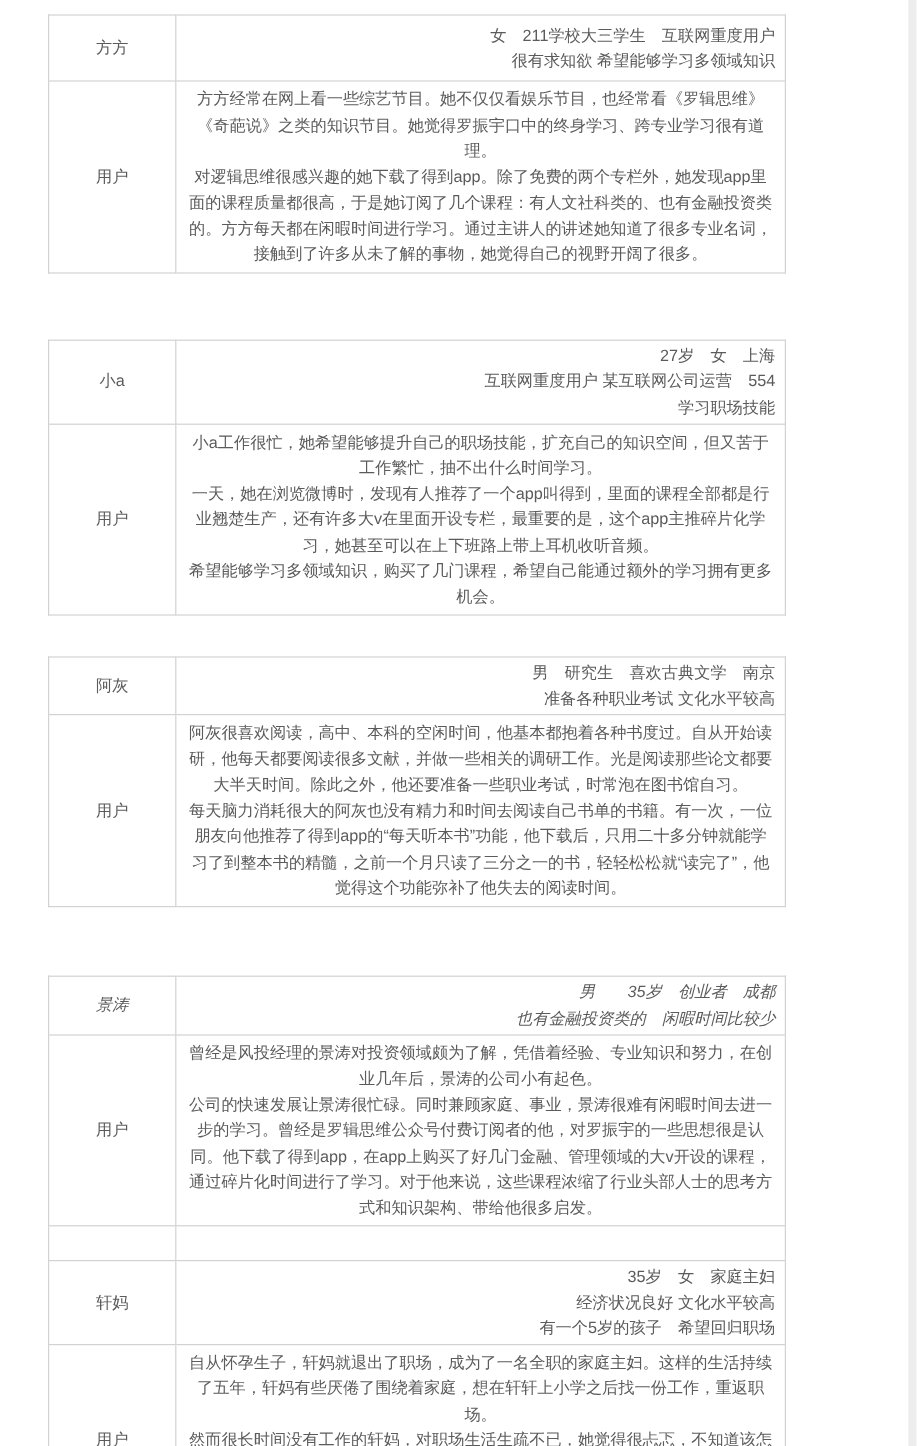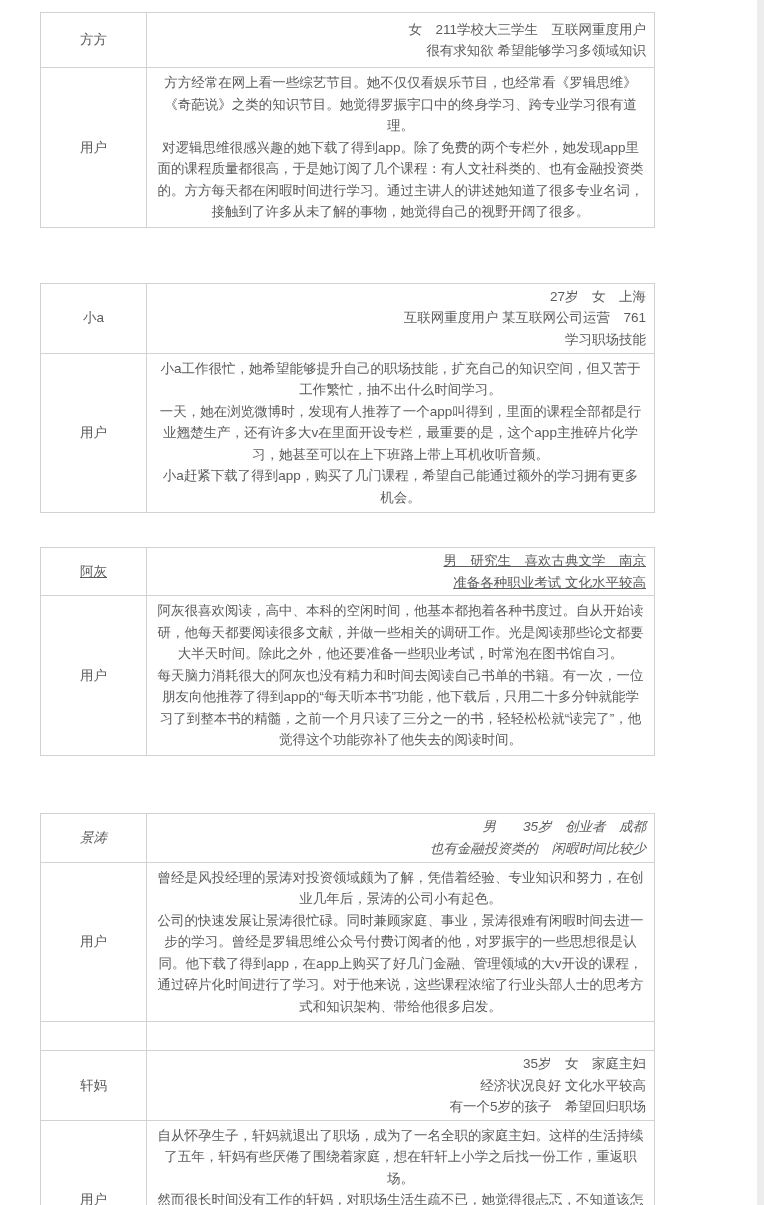--- a/index.html
+++ b/index.html
@@ -52,21 +52,21 @@
     padding:4px 9px;
   }
   .t1{margin-top:12px;}
   .t2{margin-top:55px;}
   .t3{margin-top:34px;}
   .t4{margin-top:57px;}
   .t1 .r-profile{height:55px;}
   .t1 .r-story{height:130px;}
   .t2 .r-profile{height:70px;}
   .t2 .r-story{height:150px;}
-  .t3 .r-profile{height:45px;text-decoration:underline;}
+  .t3 .r-profile{height:45px;}
   .t3 .r-story{height:150px;}
   .t4 .r-profile-1{height:49px;font-style:italic;}
   .t4 .r-story-1{height:151px;}
   .t4 .r-empty{height:29px;}
   .t4 .r-profile-2{height:68px;}
   .t4 .r-story-2{height:129px;}
 </style>
 </head>
 <body>
 
@@ -93,28 +93,28 @@
 
   <table class="persona-table t2">
     <colgroup>
         <col class="c1">
         <col class="c2">
       </colgroup>
     <tbody>
       <tr class="r-profile">
         <td class="name-cell">小a</td>
         <td class="profile-cell">27岁　女　上海
-互联网重度用户 某互联网公司运营　761
+互联网重度用户 某互联网公司运营　554
 学习职场技能</td>
       </tr>
       <tr class="r-story">
         <td class="label-cell">用户</td>
         <td class="story-cell">小a工作很忙，她希望能够提升自己的职场技能，扩充自己的知识空间，但又苦于工作繁忙，抽不出什么时间学习。
 一天，她在浏览微博时，发现有人推荐了一个app叫得到，里面的课程全部都是行业翘楚生产，还有许多大v在里面开设专栏，最重要的是，这个app主推碎片化学习，她甚至可以在上下班路上带上耳机收听音频。
-小a赶紧下载了得到app，购买了几门课程，希望自己能通过额外的学习拥有更多机会。</td>
+希望能够学习多领域知识，购买了几门课程，希望自己能通过额外的学习拥有更多机会。</td>
       </tr>
     </tbody>
   </table>
 
   <table class="persona-table t3">
     <colgroup>
         <col class="c1">
         <col class="c2">
       </colgroup>
     <tbody>

